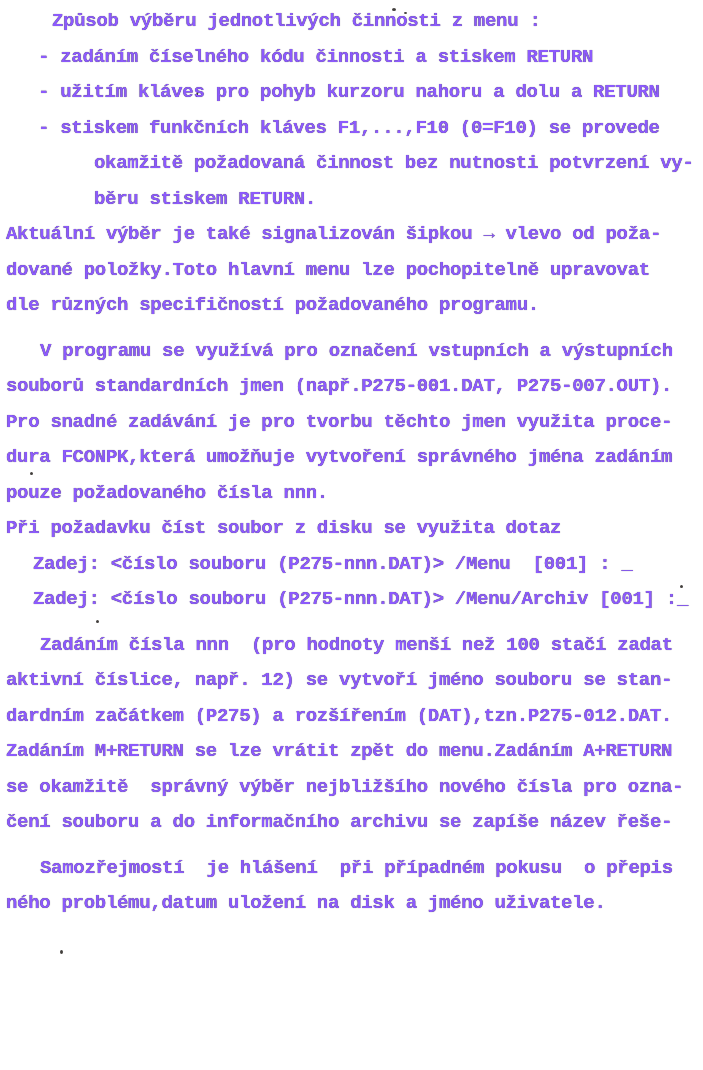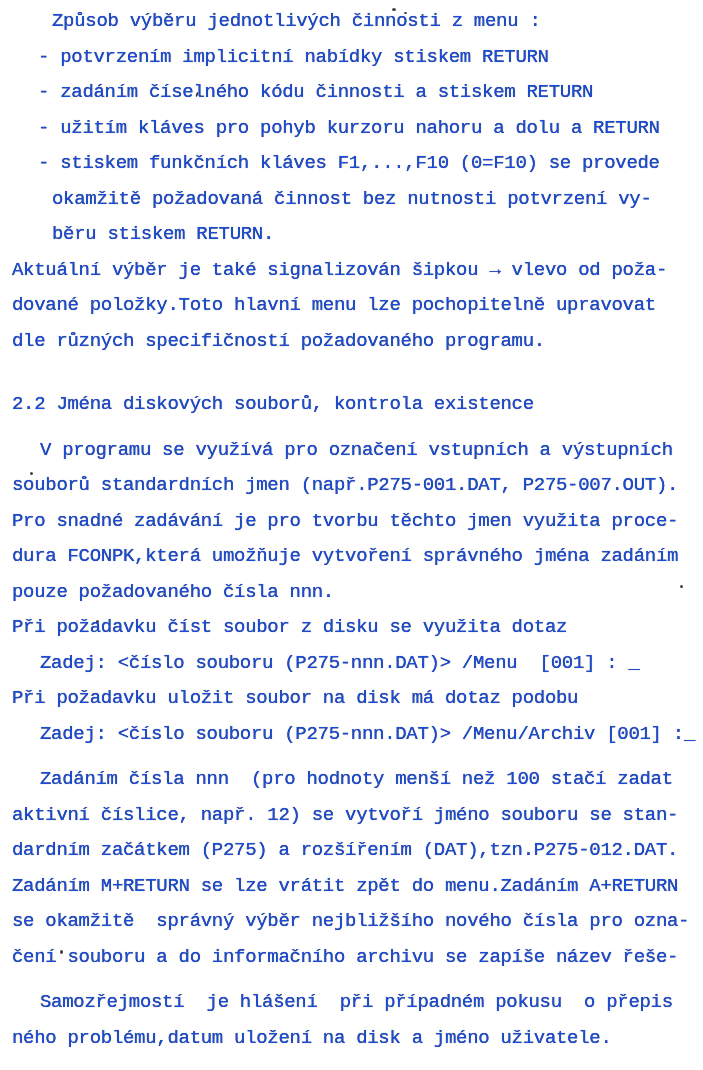--- a/index.html
+++ b/index.html
@@ -8,43 +8,43 @@
     background: #e8e8e8;
   }
   .page {
     position: relative;
     width: 703px;
     height: 1070px;
     margin: 0 auto;
     background: #ffffff;
     overflow: hidden;
     font-family: "Liberation Mono", "DejaVu Sans Mono", monospace;
-    font-weight: 400;
+    font-weight: 700;
     font-size: 19px;
-    color: #1d4ed8;
+    color: #8b5cf6;
     box-sizing: border-box;
     padding-top: 4px;
   }
   .textblock {
     filter: blur(0.25px) contrast(1.05);
   }
   .line {
     line-height: 35.5px;
     height: 35.5px;
     white-space: pre;
     letter-spacing: -0.3px;
     text-shadow: 0 0 0.7px rgba(10, 8, 5, 0.85);
   }
   
-  .ind-0      { padding-left: 12px;  }
+  .ind-0      { padding-left: 6px;  }
   .ind-first  { padding-left: 52px; }
   .ind-para   { padding-left: 40px; margin-top: 10px; }
   .ind-bullet { padding-left: 38px; }
-  .ind-wrap   { padding-left: 52px; }
-  .ind-zadej  { padding-left: 40px; }
+  .ind-wrap   { padding-left: 94px; }
+  .ind-zadej  { padding-left: 20px; margin-left: 13px; }
   
   .gap-section { margin-top: 28px; }
   .gap-para    { }
   
   .speck {
     position: absolute;
     background: rgba(20, 16, 12, 0.8);
     border-radius: 50%;
   }
   .s1 { left: 392px; top: 8px;   width: 4px; height: 3px; }
@@ -63,38 +63,35 @@
   <span class="speck s1"></span>
   <span class="speck s2"></span>
   <span class="speck s3"></span>
   <span class="speck s4"></span>
   <span class="speck s5"></span>
   <span class="speck s6"></span>
   <span class="speck s7"></span>
 
   <div class="textblock">
     <div class="line ind-first">Způsob výběru jednotlivých činnosti z menu :</div>
-    <div class="line ind-bullet">- potvrzením implicitní nabídky stiskem RETURN</div>
     <div class="line ind-bullet">- zadáním číselného kódu činnosti a stiskem RETURN</div>
     <div class="line ind-bullet">- užitím kláves pro pohyb kurzoru nahoru a dolu a RETURN</div>
     <div class="line ind-bullet">- stiskem funkčních kláves F1,...,F10 (0=F10) se provede</div>
     <div class="line ind-wrap">okamžitě požadovaná činnost bez nutnosti potvrzení vy-</div>
     <div class="line ind-wrap">běru stiskem RETURN.</div>
     <div class="line ind-0">Aktuální výběr je také signalizován šipkou → vlevo od poža-</div>
     <div class="line ind-0">dované položky.Toto hlavní menu lze pochopitelně upravovat</div>
     <div class="line ind-0">dle různých specifičností požadovaného programu.</div>
-    <div class="line ind-0 gap-section">2.2 Jména diskových souborů, kontrola existence</div>
     <div class="line ind-para">V programu se využívá pro označení vstupních a výstupních</div>
     <div class="line ind-0">souborů standardních jmen (např.P275-001.DAT, P275-007.OUT).</div>
     <div class="line ind-0">Pro snadné zadávání je pro tvorbu těchto jmen využita proce-</div>
     <div class="line ind-0">dura FCONPK,která umožňuje vytvoření správného jména zadáním</div>
     <div class="line ind-0">pouze požadovaného čísla nnn.</div>
     <div class="line ind-0">Při požadavku číst soubor z disku se využita dotaz</div>
     <div class="line ind-zadej">Zadej: &lt;číslo souboru (P275-nnn.DAT)&gt; /Menu  [001] : _</div>
-    <div class="line ind-0">Při požadavku uložit soubor na disk má dotaz podobu</div>
     <div class="line ind-zadej">Zadej: &lt;číslo souboru (P275-nnn.DAT)&gt; /Menu/Archiv [001] :_</div>
     <div class="line ind-para gap-para">Zadáním čísla nnn  (pro hodnoty menší než 100 stačí zadat</div>
     <div class="line ind-0">aktivní číslice, např. 12) se vytvoří jméno souboru se stan-</div>
     <div class="line ind-0">dardním začátkem (P275) a rozšířením (DAT),tzn.P275-012.DAT.</div>
     <div class="line ind-0">Zadáním M+RETURN se lze vrátit zpět do menu.Zadáním A+RETURN</div>
     <div class="line ind-0">se okamžitě  správný výběr nejbližšího nového čísla pro ozna-</div>
     <div class="line ind-0">čení souboru a do informačního archivu se zapíše název řeše-</div>
     <div class="line ind-para">Samozřejmostí  je hlášení  při případném pokusu  o přepis</div>
     <div class="line ind-0">ného problému,datum uložení na disk a jméno uživatele.</div>
   </div>

